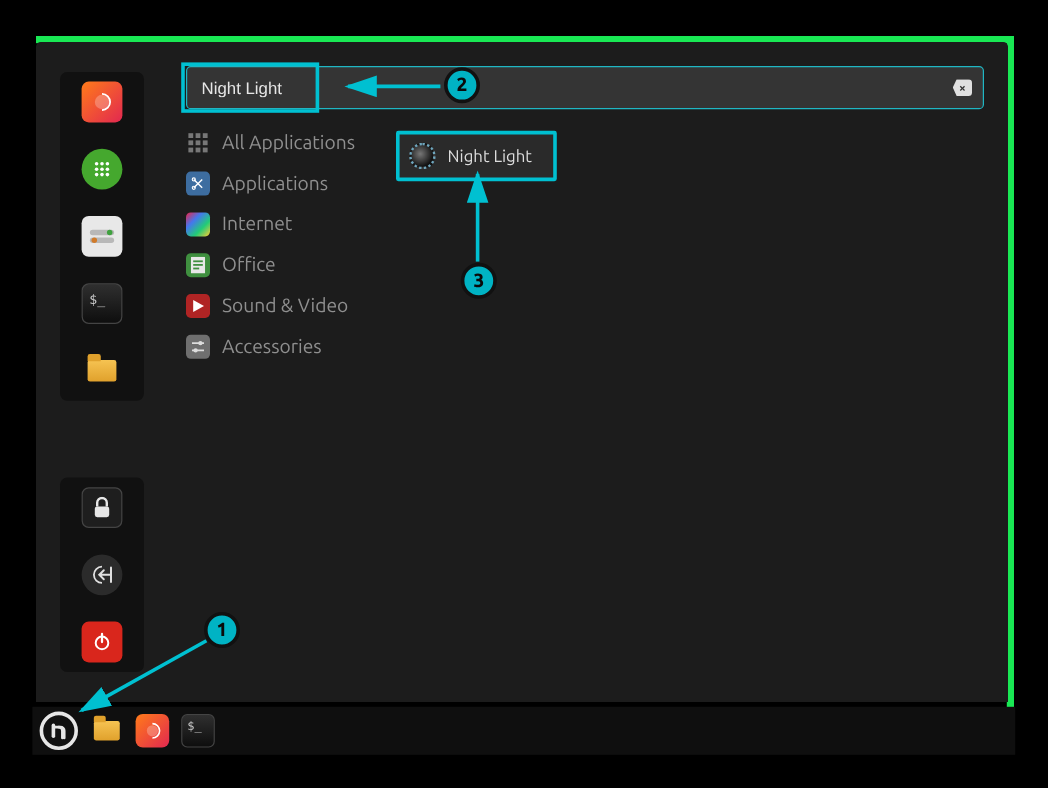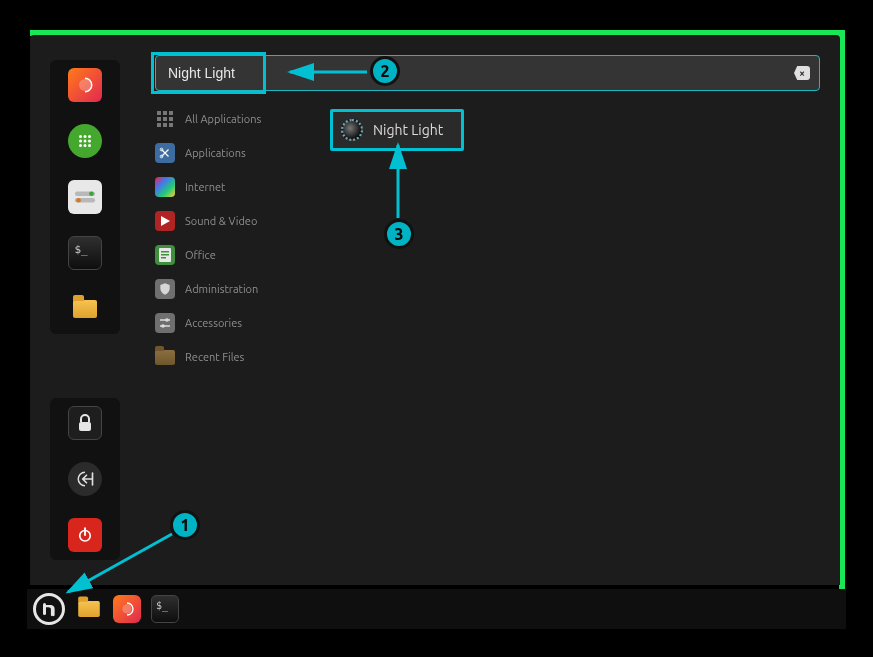--- a/index.html
+++ b/index.html
@@ -115,21 +115,21 @@
     flex-direction: column;
     gap: 14px;
     width: 165px;
   }
   .cat-item {
     display: flex;
     align-items: center;
     gap: 10px;
     color: #8f8f8f;
     cursor: pointer;
-    font-size: 11px;
+    font-size: 16px;
   }
   .cat-icon {
     width: 20px;
     height: 20px;
     border-radius: 4px;
     display:flex;align-items:center;justify-content:center;
     flex-shrink:0;
   }
   .results {
     margin-left: 10px;
@@ -303,62 +303,48 @@
                 <circle cx="6" cy="18" r="2.2" fill="none" stroke="#fff" stroke-width="1.6"></circle>
               </svg>
             </span>
           <span>Applications</span>
         </div>
         <div class="cat-item">
           <span class="cat-icon" style="background:linear-gradient(135deg,#e24,#47e,#2c7,#fc3);"></span>
           <span>Internet</span>
         </div>
         <div class="cat-item">
-          <span class="cat-icon" style="background:#b02424;">
-              <svg width="12" height="12" viewBox="0 0 12 12">
-                <polygon points="2,1 11,6 2,11" fill="#fff"></polygon>
-              </svg>
-            </span>
-          <span>Sound &amp; Video</span>
-        </div>
-        <div class="cat-item">
           <span class="cat-icon" style="background:#3f8f3f;">
               <svg width="12" height="14" viewBox="0 0 12 14">
                 <rect width="12" height="14" rx="1" fill="#e8e8e8"></rect>
                 <rect x="2" y="3" width="8" height="1.5" fill="#3f8f3f"></rect>
                 <rect x="2" y="6" width="8" height="1.5" fill="#3f8f3f"></rect>
                 <rect x="2" y="9" width="5" height="1.5" fill="#3f8f3f"></rect>
               </svg>
             </span>
           <span>Office</span>
         </div>
         <div class="cat-item">
-          <span class="cat-icon" style="background:#6f6f6f;">
-              <svg width="14" height="14" viewBox="0 0 24 24">
-                <path d="M12 2l8 3v6c0 5-3.5 9-8 11-4.5-2-8-6-8-11V5l8-3z" fill="#d6d6d6"></path>
-              </svg>
-            </span>
-          <span>Administration</span>
+          <span class="cat-icon" style="background:#b02424;">
+              <svg width="12" height="12" viewBox="0 0 12 12">
+                <polygon points="2,1 11,6 2,11" fill="#fff"></polygon>
+              </svg>
+            </span>
+          <span>Sound &amp; Video</span>
         </div>
         <div class="cat-item">
           <span class="cat-icon" style="background:#6f6f6f;">
               <svg width="14" height="14" viewBox="0 0 14 14">
                 <line x1="2" y1="4" x2="12" y2="4" stroke="#ddd" stroke-width="1.5"></line>
                 <circle cx="9" cy="4" r="1.8" fill="#ddd"></circle>
                 <line x1="2" y1="10" x2="12" y2="10" stroke="#ddd" stroke-width="1.5"></line>
                 <circle cx="5" cy="10" r="1.8" fill="#ddd"></circle>
               </svg>
             </span>
           <span>Accessories</span>
-        </div>
-        <div class="cat-item">
-          <span class="cat-icon">
-              <span class="folder-sm" style="opacity:.75"></span>
-            </span>
-          <span>Recent Files</span>
         </div>
       </div>
 
       <div class="results">
         <div class="result-item">
           <span class="result-icon"></span>
           <span>Night Light</span>
         </div>
       </div>
     </div>

